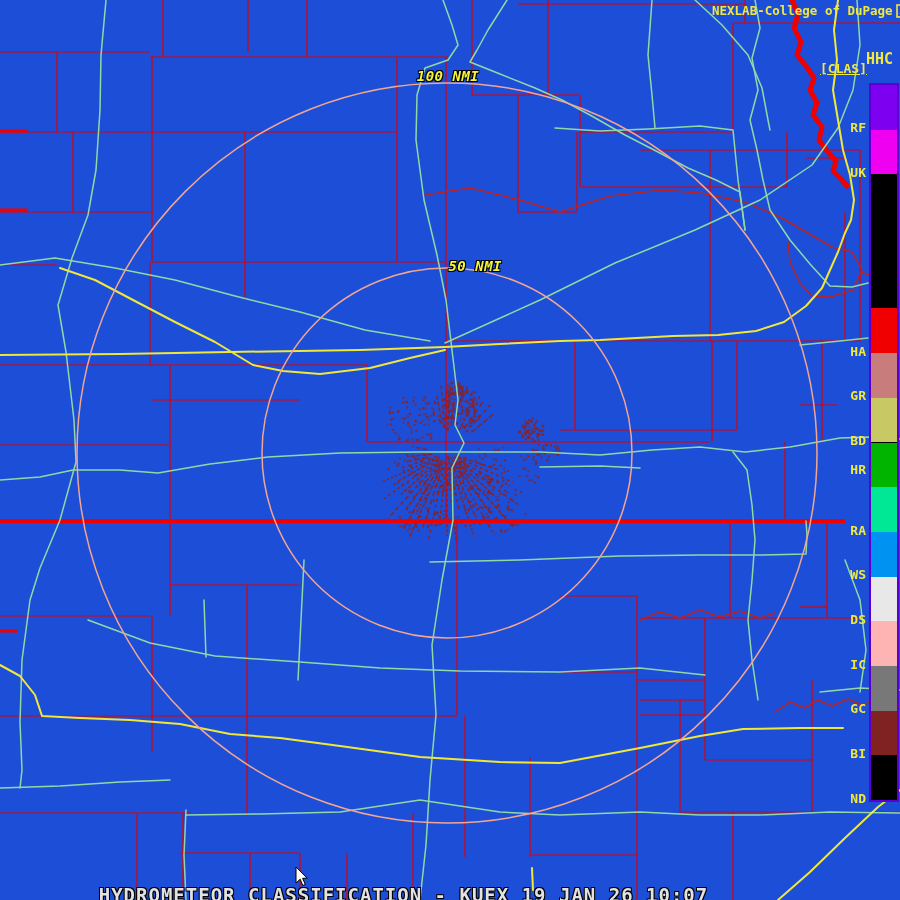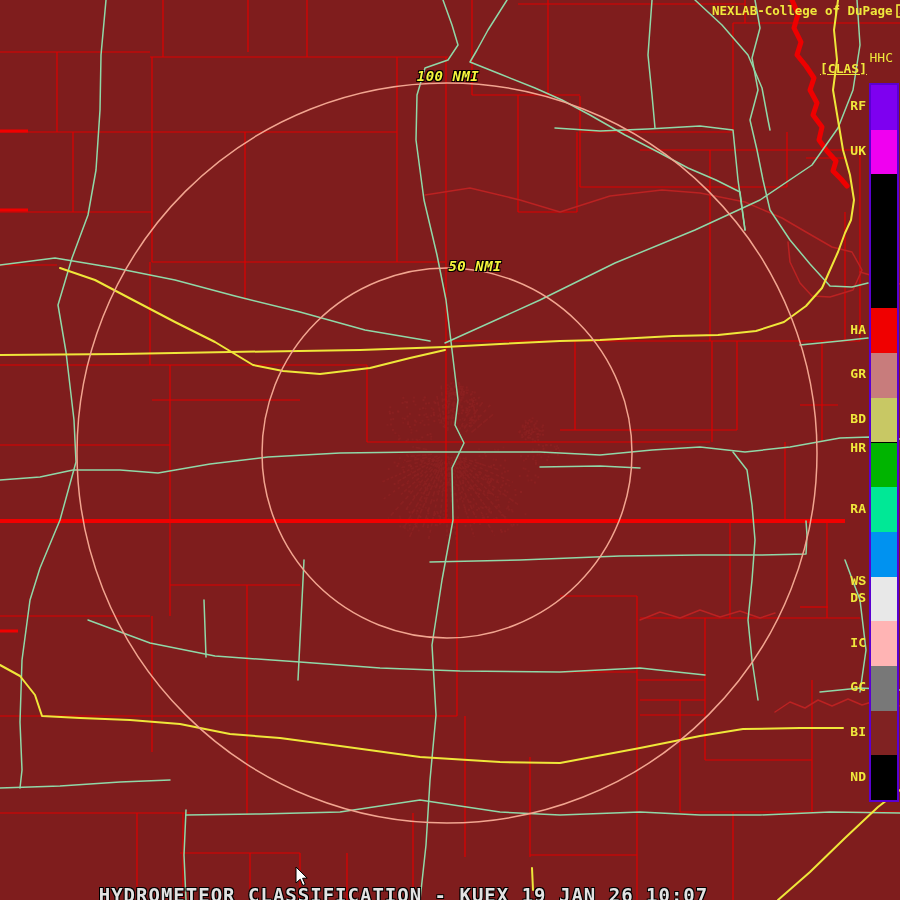--- a/index.html
+++ b/index.html
@@ -1,34 +1,34 @@
 <!DOCTYPE html>
 <html><head>
 <meta charset="utf-8">
 <style>
   html,body{margin:0;padding:0;background:#000;}
-  #stage{position:relative;width:900px;height:900px;background:#7f1d1d;overflow:hidden;
+  #stage{position:relative;width:900px;height:900px;background:#1d4ed8;overflow:hidden;
          font-family:"DejaVu Sans Mono", monospace;}
   #map-svg{position:absolute;left:0;top:0;}
   .txt{position:absolute;white-space:pre;}
   .brand{left:712px;top:3px;color:#F0E83C;font-size:12.5px;font-weight:bold;display:flex;align-items:center;gap:3px;}
-  .hhc-title{right:7px;top:50px;color:#F0E83C;font-size:13px;font-weight:normal;}
+  .hhc-title{right:7px;top:50px;color:#F0E83C;font-size:15px;font-weight:bold;}
   .clas-tag{right:33px;top:61px;color:#F0E83C;font-size:13px;font-weight:bold;text-decoration:underline;}
   .ring-label{color:#F5F53C;font-size:14px;font-weight:bold;font-style:italic;letter-spacing:.5px;
               text-shadow:1px 1px 0 #000,-1px -1px 0 #000,1px -1px 0 #000,-1px 1px 0 #000;}
   .ring-label-100{left:408px;top:68px;width:80px;text-align:center;}
   .ring-label-50{left:422px;top:258px;width:80px;text-align:right;}
   .footer-title{left:0;top:884px;width:807px;text-align:center;color:#E2E2E2;font-size:19px;
                 font-weight:bold;letter-spacing:1px;
                 text-shadow:1px 1px 0 #000,-1px -1px 0 #000,1px -1px 0 #000,-1px 1px 0 #000;}
   .legend-bar{position:absolute;left:869px;top:83px;width:26px;height:715px;
               border:2px solid #5A00D2;background:#000;}
   .legend-slot{position:absolute;left:0;width:26px;}
   .legend-label{position:absolute;right:34px;width:44px;text-align:right;color:#F0E83C;
-                font-size:13px;font-weight:bold;}
+                font-size:13px;font-weight:bold;margin-top:22px;}
   .cursor{position:absolute;left:295px;top:866px;}
 </style>
 </head>
 <body>
 
 <div id="stage">
 
   <svg id="map-svg" width="900" height="900">
     <g>
         <rect x="446.5" y="405.8" width="2" height="2" fill="#8B2121" opacity="0.82"></rect>
@@ -947,21 +947,21 @@
       <div class="legend-slot" style="top: 670.3px; height: 44.7px; background: rgb(0, 0, 0);"></div>
     </div>
   <div id="legend-labels">
       <div class="legend-label" style="color: rgb(240, 232, 60); top: 98px;">RF</div>
       <div class="legend-label" style="color: rgb(240, 232, 60); top: 143px;">UK</div>
       <div class="legend-label" style="color: rgb(240, 232, 60); top: 322px;">HA</div>
       <div class="legend-label" style="color: rgb(240, 232, 60); top: 366px;">GR</div>
       <div class="legend-label" style="color: rgb(240, 232, 60); top: 411px; padding-left: 18px;">BD</div>
       <div class="legend-label" style="color: rgb(240, 232, 60); top: 440px;">HR</div>
       <div class="legend-label" style="color: rgb(240, 232, 60); top: 501px;">RA</div>
-      <div class="legend-label" style="color: rgb(240, 232, 60); top: 574px; font-family: Liberation Mono, monospace;">WS</div>
+      <div class="legend-label" style="color: rgb(240, 232, 60); top: 545px;">WS</div>
       <div class="legend-label" style="color: rgb(240, 232, 60); top: 590px;">DS</div>
       <div class="legend-label" style="color: rgb(240, 232, 60); top: 635px;">IC</div>
       <div class="legend-label" style="color: rgb(240, 232, 60); top: 679px;">GC</div>
       <div class="legend-label" style="color: rgb(240, 232, 60); top: 724px;">BI</div>
       <div class="legend-label" style="color: rgb(240, 232, 60); top: 769px;">ND</div>
     </div>
 
   <div class="txt footer-title">HYDROMETEOR CLASSIFICATION - KUEX 19 JAN 26 10:07</div>
 
   <svg class="cursor" width="14" height="22" viewBox="0 0 14 22">

